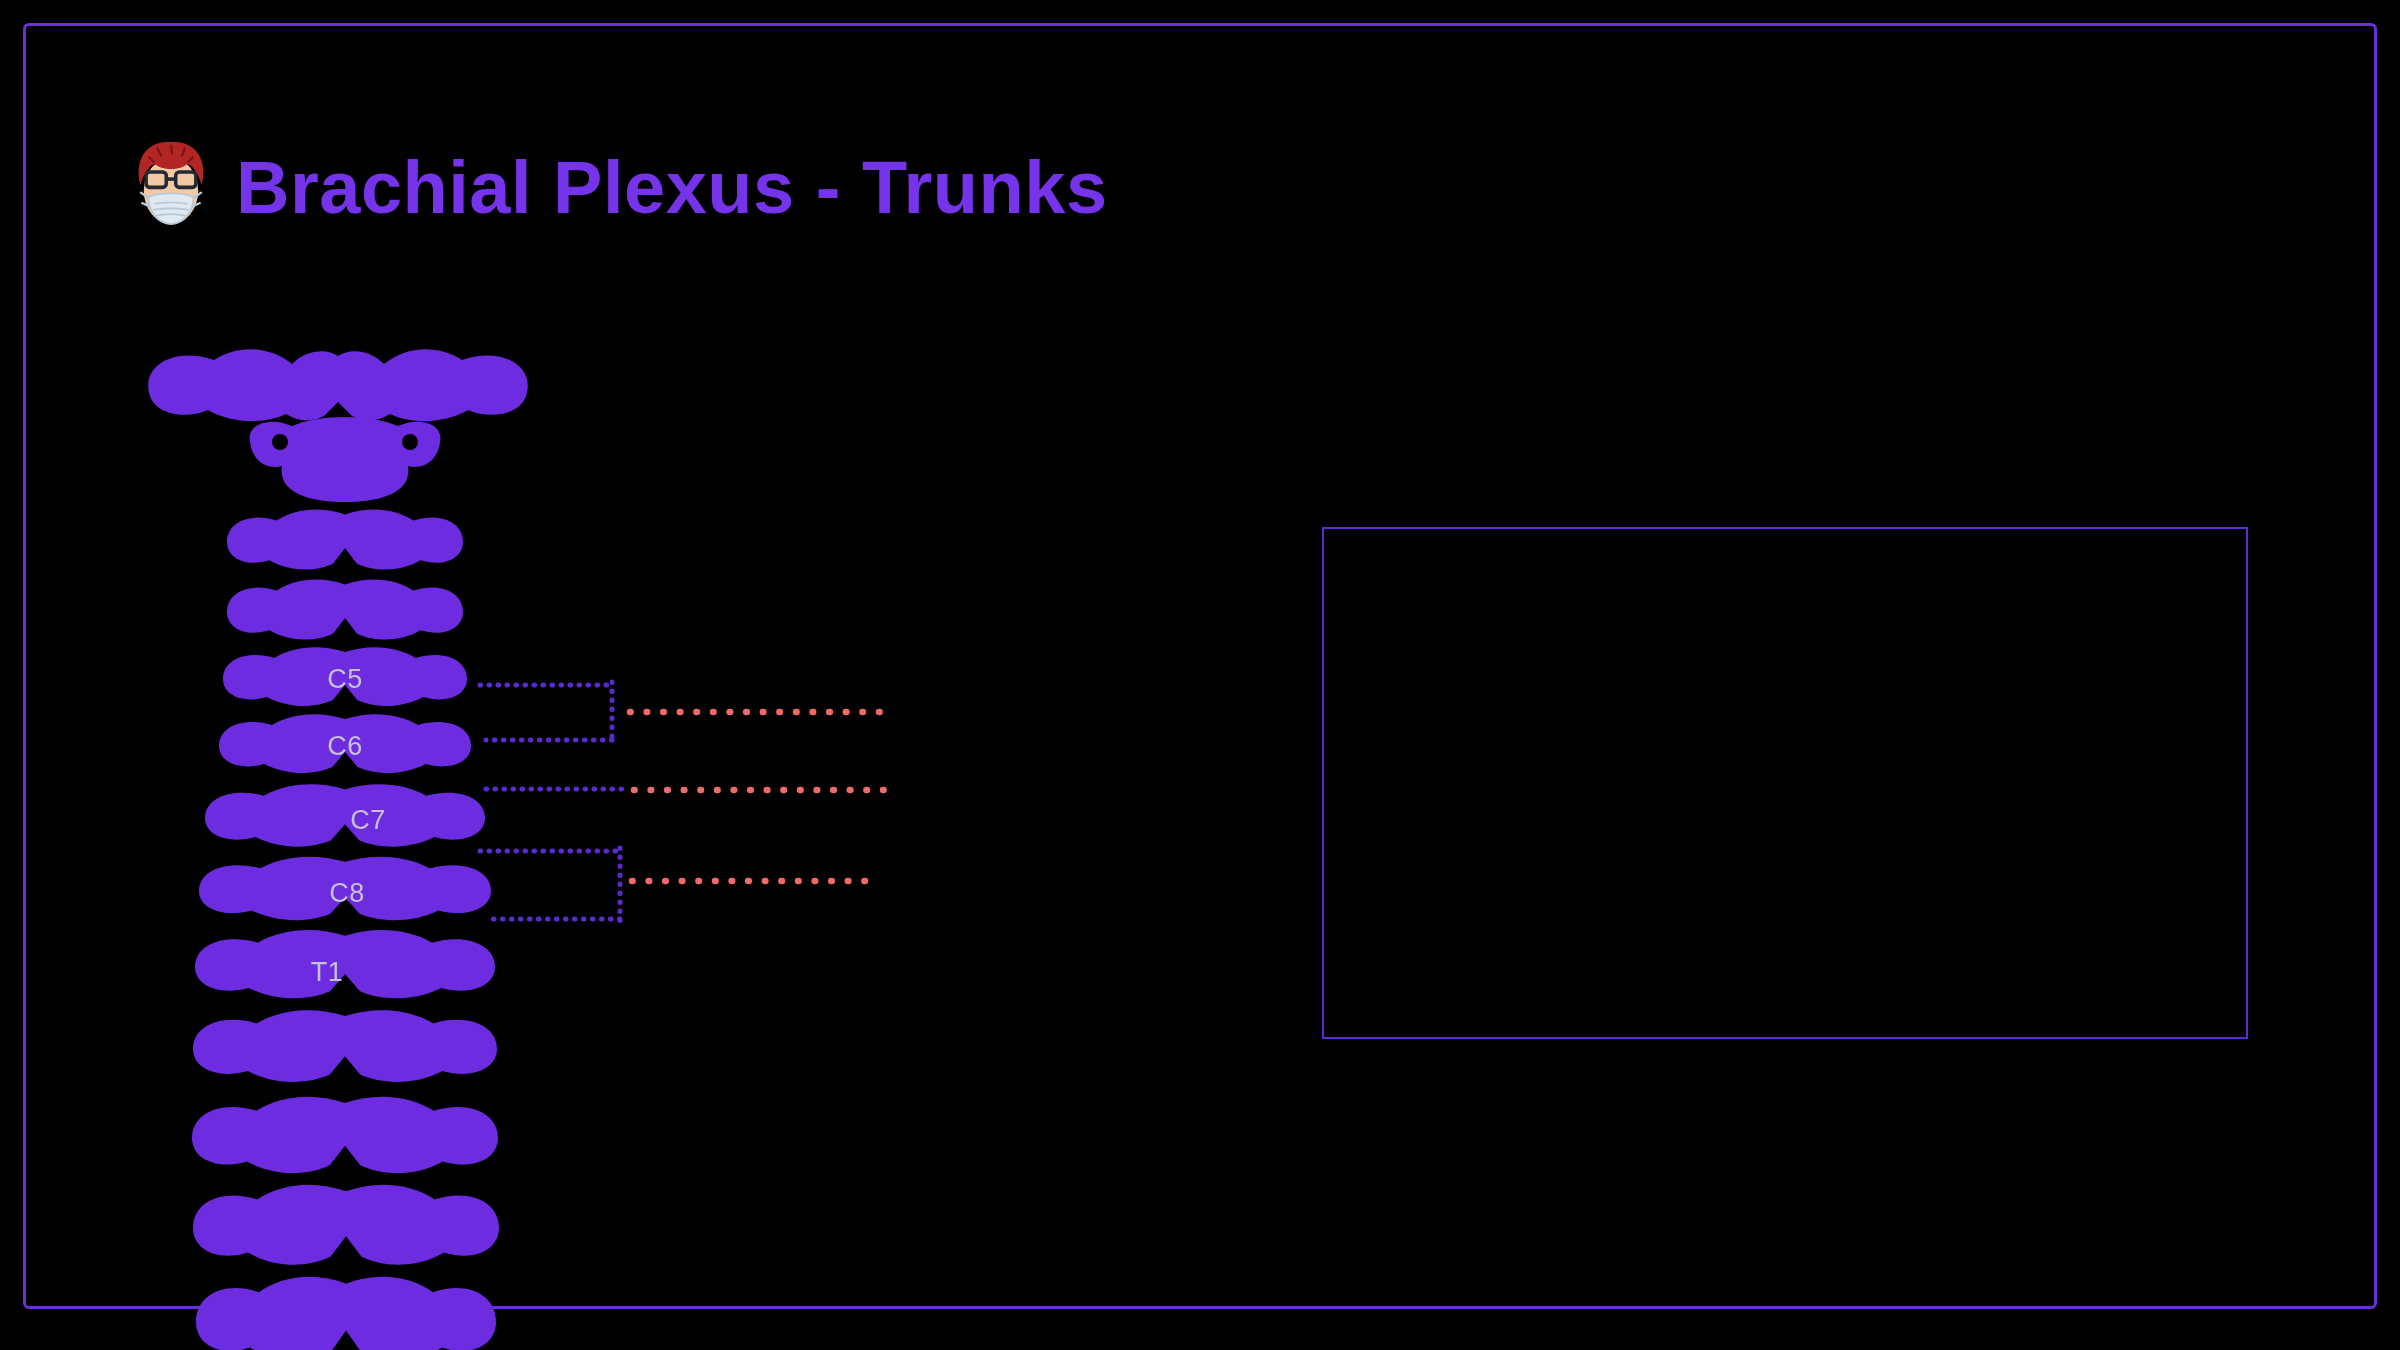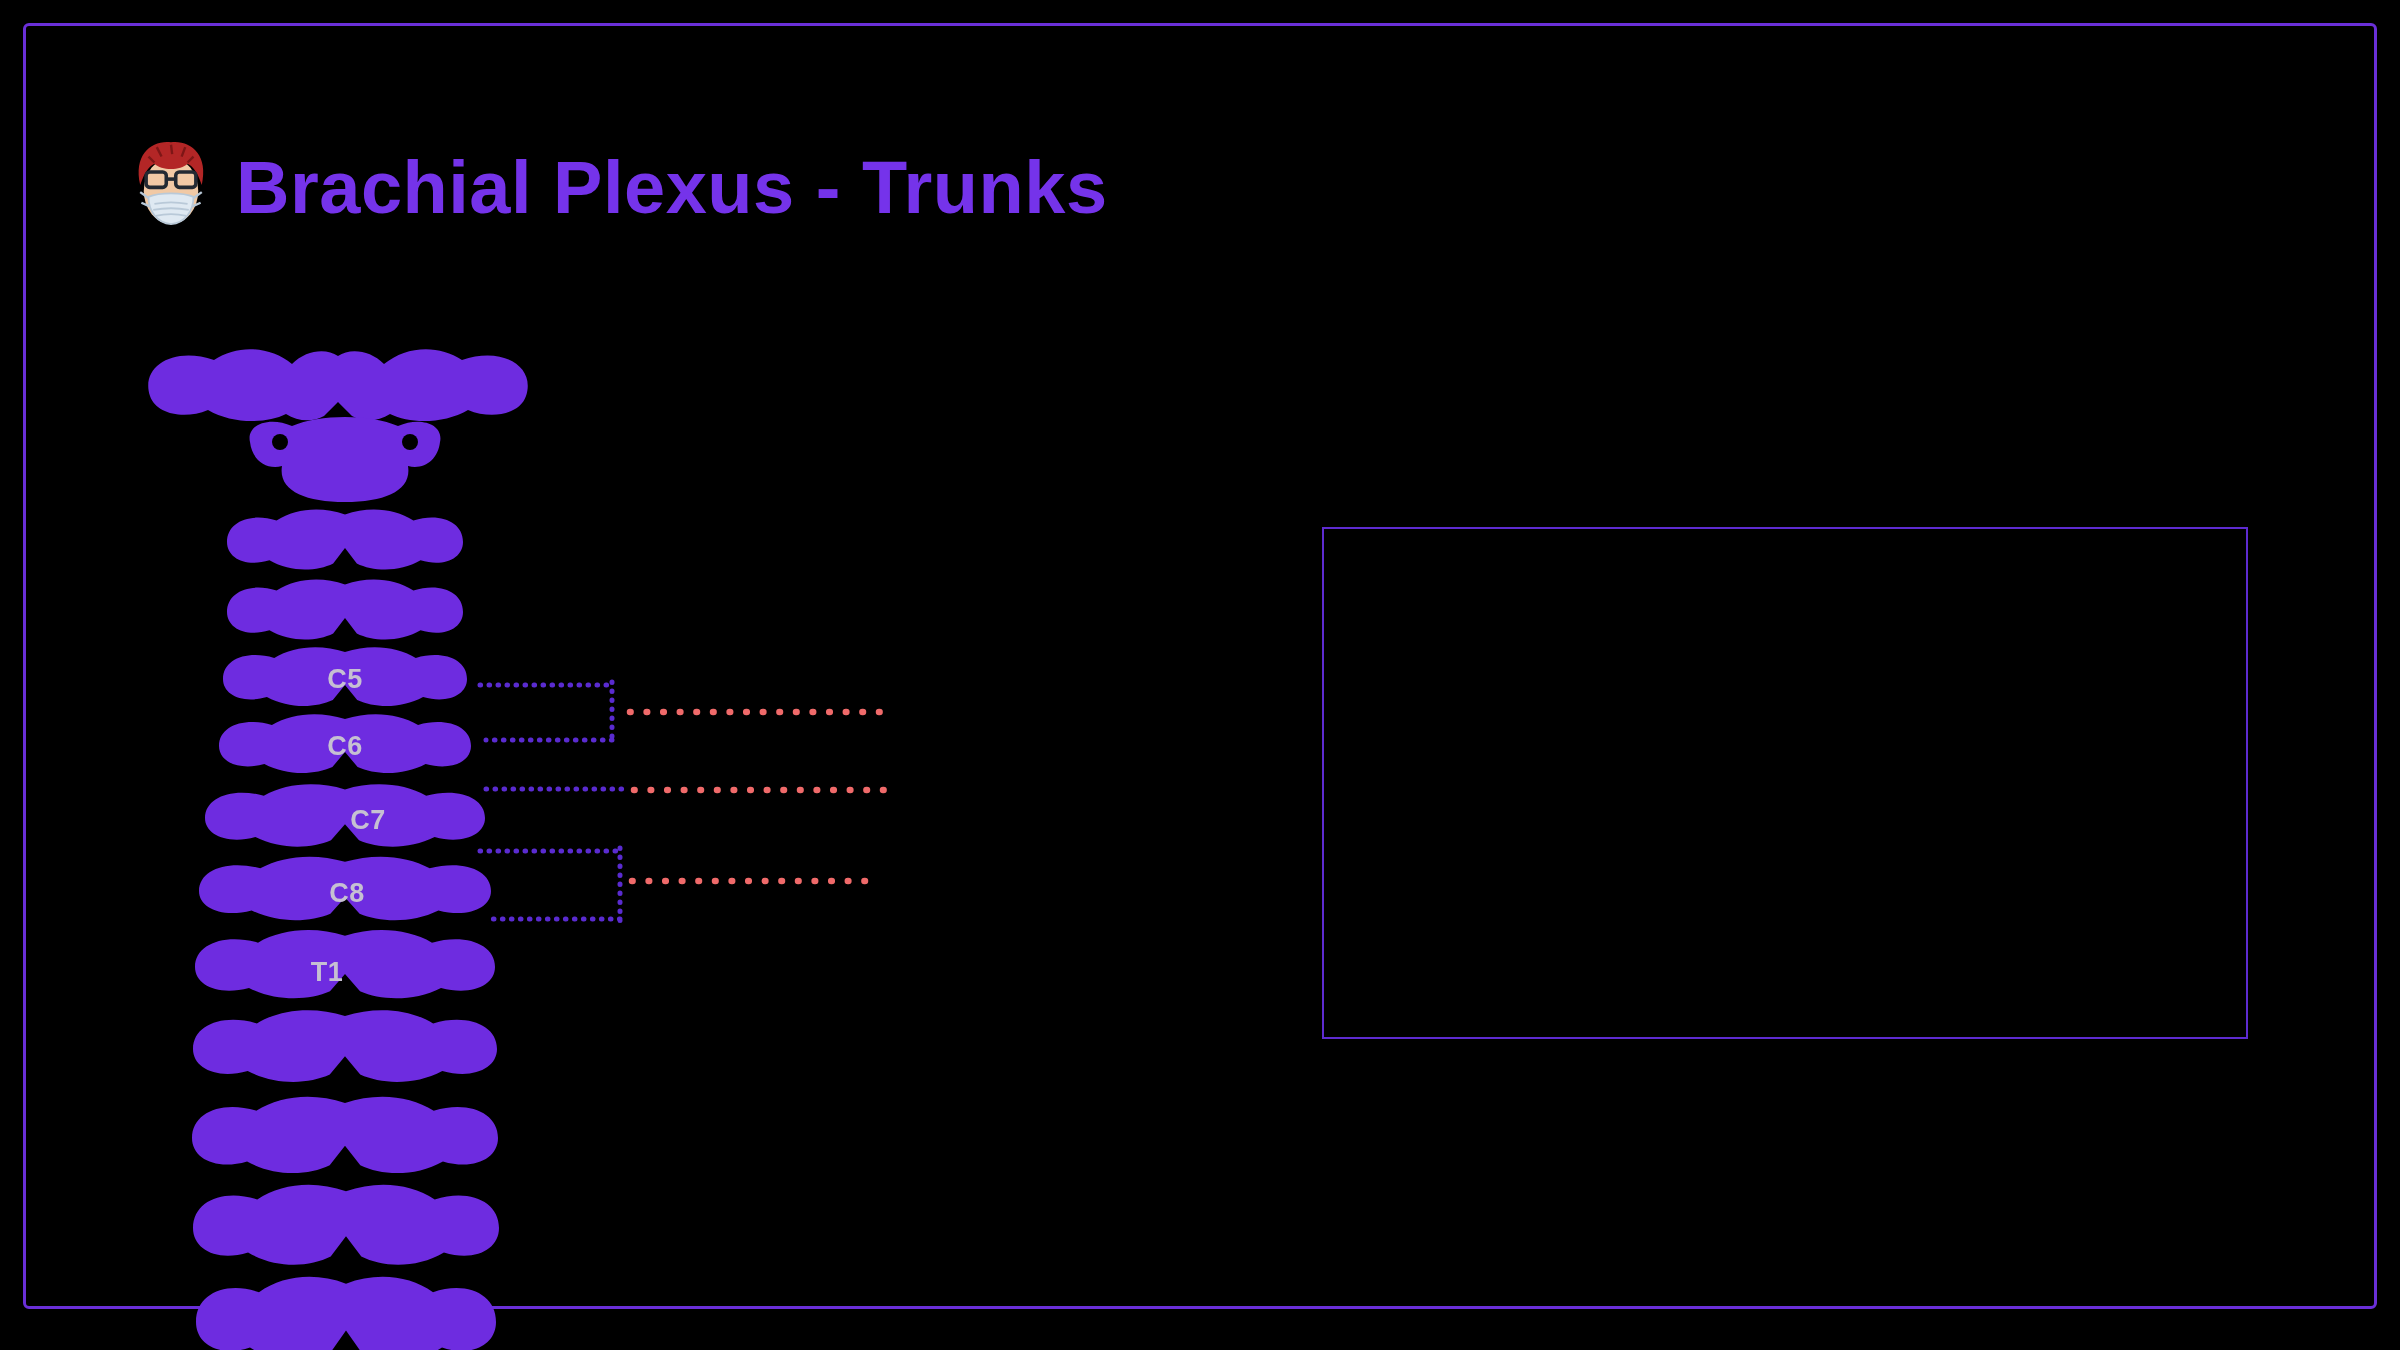--- a/index.html
+++ b/index.html
@@ -49,21 +49,21 @@
     z-index: 3;
   }
   .spine-fill { fill: var(--spine-purple, #6E2CE0); }
 
   
   .vlabel {
     position: absolute;
     transform: translate(-50%, -50%);
     color: var(--vertebra-label, #C6C0D2);
     font-size: 27px;
-    font-weight: 700;
+    font-weight: 400;
     z-index: 4;
     letter-spacing: 0.5px;
   }
 
   
   .overlay-svg {
     position: absolute;
     left: 0; top: 0;
     width: 2400px; height: 1350px;
     z-index: 2;

